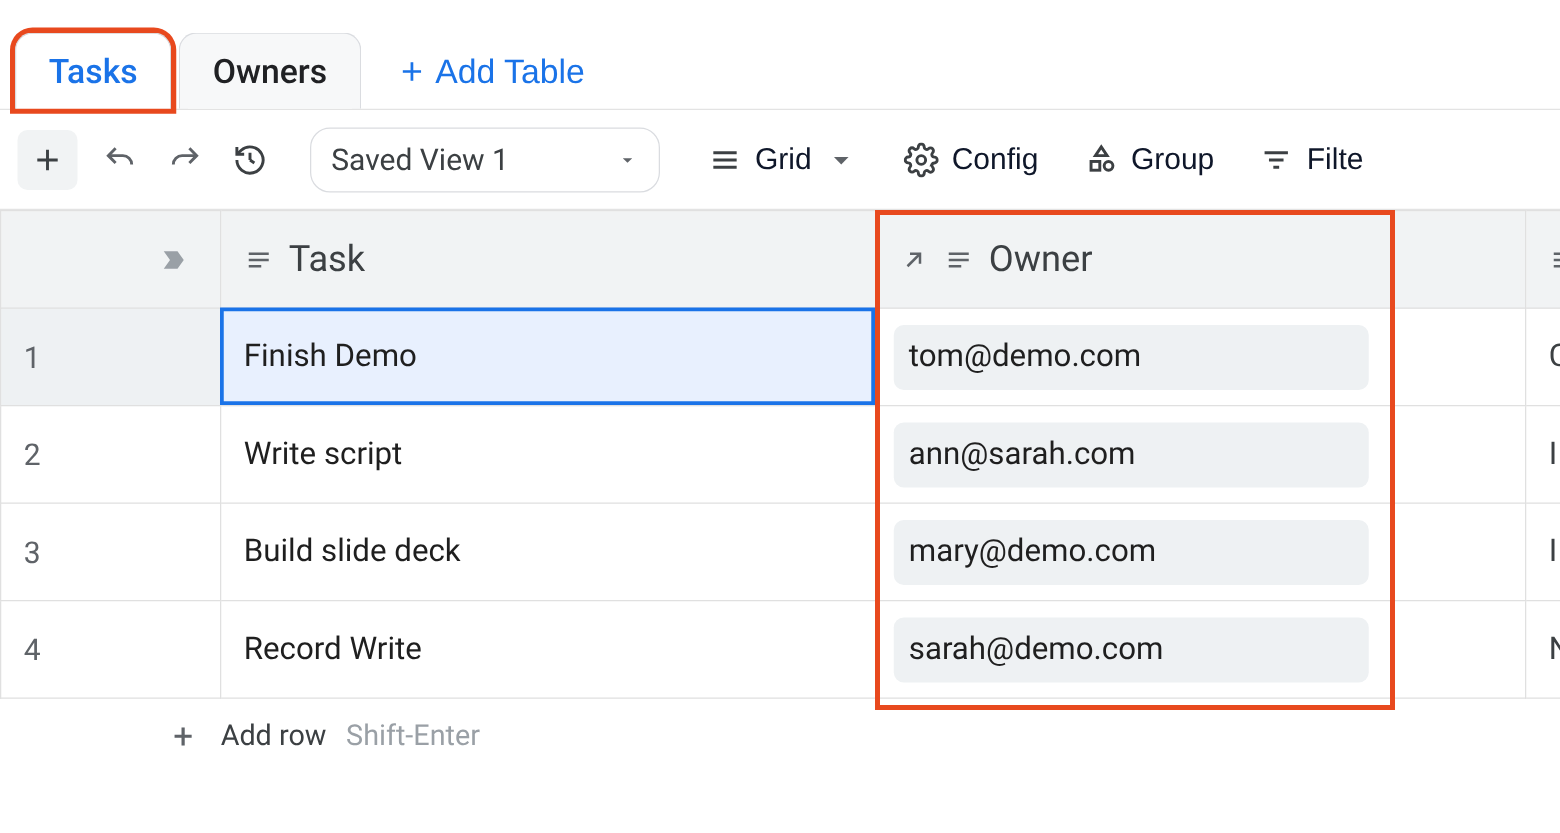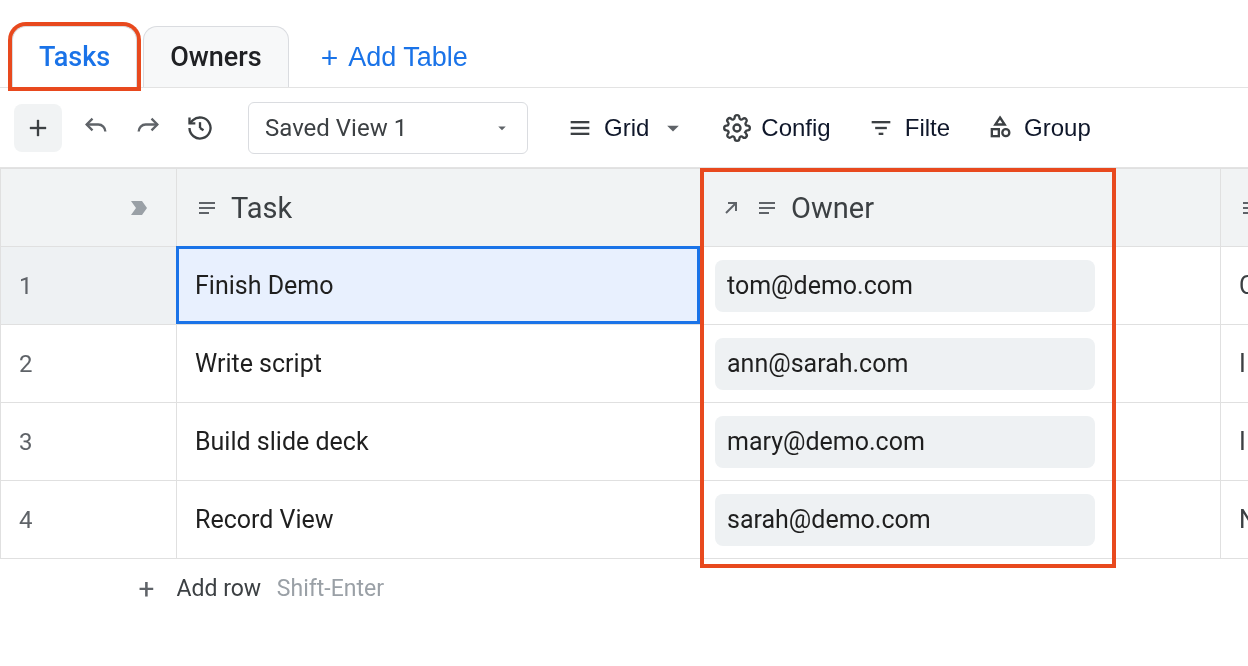--- a/index.html
+++ b/index.html
@@ -81,21 +81,21 @@
     }
     .icon-btn.add { background: #f1f3f4; }
     .icon-btn svg { width: 28px; height: 28px; }
     .icon-btn.sep { margin-right: 6px; }
 
     .select-pill {
       display: flex;
       align-items: center;
       gap: 10px;
       border: 1px solid #dadce0;
-      border-radius: 6px;
+      border-radius: 16px;
       padding: 8px 16px;
       font-size: 24px;
       color: #3c4043;
       background: #fff;
       cursor: pointer;
       margin-left: 14px;
       height: 52px;
     }
     .select-pill .caret-down { width: 18px; }
     
@@ -275,34 +275,34 @@
   <button class="toolbar-text-btn">
     <svg viewBox="0 0 24 24" fill="none" stroke="#3c4043" stroke-width="2">
         <circle cx="12" cy="12" r="3"></circle>
         <path d="M19.4 15a1.7 1.7 0 0 0 .34 1.87l.06.06a2 2 0 1 1-2.83 2.83l-.06-.06a1.7 1.7 0 0 0-1.87-.34 1.7 1.7 0 0 0-1 1.56V21a2 2 0 1 1-4 0v-.09a1.7 1.7 0 0 0-1-1.56 1.7 1.7 0 0 0-1.87.34l-.06.06a2 2 0 1 1-2.83-2.83l.06-.06a1.7 1.7 0 0 0 .34-1.87 1.7 1.7 0 0 0-1.56-1H3a2 2 0 1 1 0-4h.09a1.7 1.7 0 0 0 1.56-1 1.7 1.7 0 0 0-.34-1.87l-.06-.06a2 2 0 1 1 2.83-2.83l.06.06a1.7 1.7 0 0 0 1.87.34h0a1.7 1.7 0 0 0 1-1.56V3a2 2 0 1 1 4 0v.09a1.7 1.7 0 0 0 1 1.56h0a1.7 1.7 0 0 0 1.87-.34l.06-.06a2 2 0 1 1 2.83 2.83l-.06.06a1.7 1.7 0 0 0-.34 1.87v0a1.7 1.7 0 0 0 1.56 1H21a2 2 0 1 1 0 4h-.09a1.7 1.7 0 0 0-1.56 1z"></path>
       </svg>
     <span>Config</span>
   </button>
 
   <button class="toolbar-text-btn">
     <svg viewBox="0 0 24 24" fill="none" stroke="#3c4043" stroke-width="2">
+        <polygon points="12 3 16 9 8 9"></polygon>
+        <rect x="5" y="13" width="6" height="6"></rect>
+        <circle cx="17" cy="16" r="3"></circle>
+      </svg>
+    <span>Group</span>
+  </button>
+
+  <button class="toolbar-text-btn">
+    <svg viewBox="0 0 24 24" fill="none" stroke="#3c4043" stroke-width="2">
         <line x1="4" y1="7" x2="20" y2="7"></line>
         <line x1="7" y1="12" x2="17" y2="12"></line>
         <line x1="10" y1="17" x2="14" y2="17"></line>
       </svg>
     <span>Filte</span>
-  </button>
-
-  <button class="toolbar-text-btn">
-    <svg viewBox="0 0 24 24" fill="none" stroke="#3c4043" stroke-width="2">
-        <polygon points="12 3 16 9 8 9"></polygon>
-        <rect x="5" y="13" width="6" height="6"></rect>
-        <circle cx="17" cy="16" r="3"></circle>
-      </svg>
-    <span>Group</span>
   </button>
 </div>
 
 <div class="grid-wrap">
   <table class="data-grid">
     <colgroup>
       <col class="col-rownum">
       <col class="col-task">
       <col class="col-owner">
       <col class="col-extra">
@@ -365,21 +365,21 @@
         <td class="cell-extra">I</td>
       </tr>
       <tr>
         <td class="col-rownum">3</td>
         <td class="cell-task">Build slide deck</td>
         <td class="cell-owner"><span class="pill">mary@demo.com</span></td>
         <td class="cell-extra">I</td>
       </tr>
       <tr>
         <td class="col-rownum">4</td>
-        <td class="cell-task">Record View</td>
+        <td class="cell-task">Record Write</td>
         <td class="cell-owner"><span class="pill">sarah@demo.com</span></td>
         <td class="cell-extra">N</td>
       </tr>
       <tr class="addrow">
         <td class="plus-col">+</td>
         <td colspan="3">
           <span>Add row</span>
           <span class="hint">Shift-Enter</span>
         </td>
       </tr>

